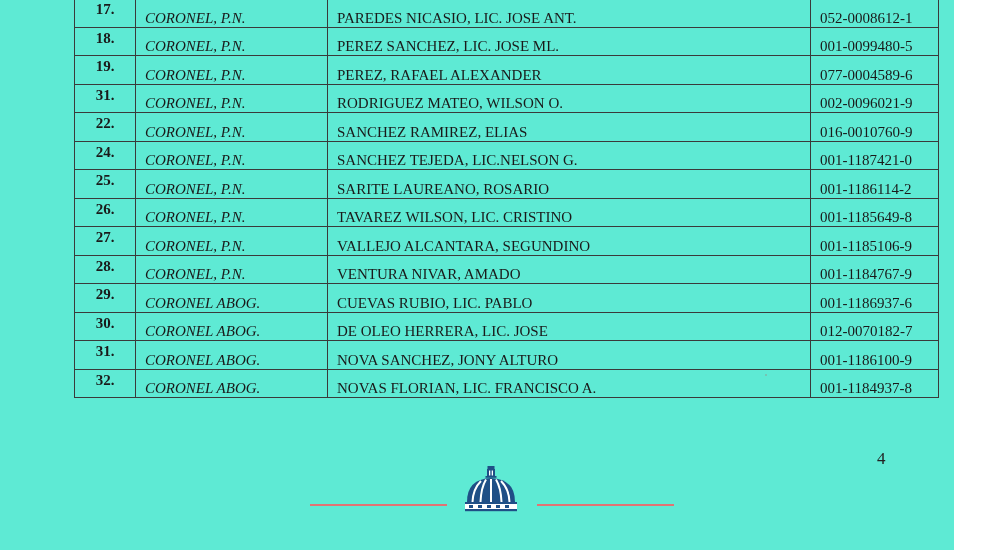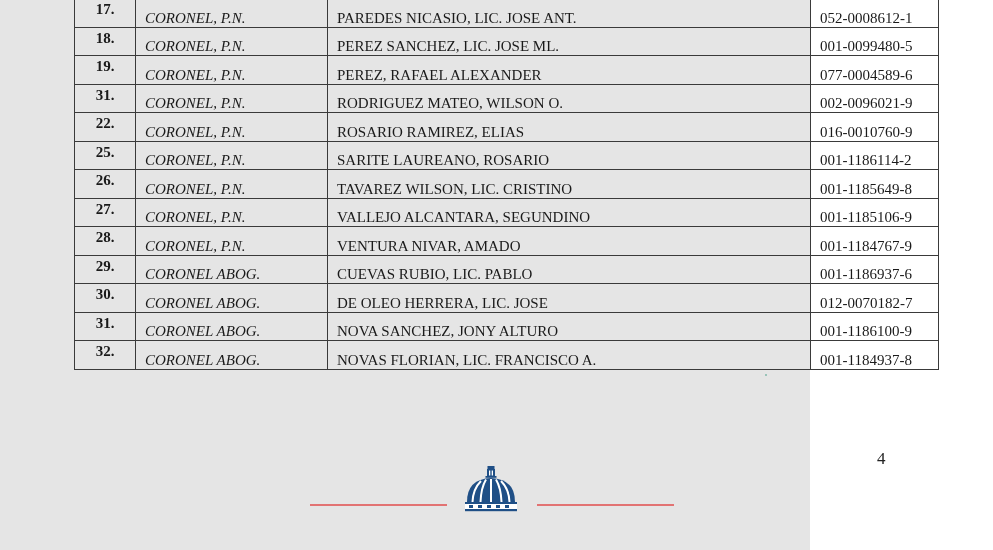--- a/index.html
+++ b/index.html
@@ -11,22 +11,22 @@
       width: 993px;
       height: 550px;
       position: relative;
       overflow: hidden;
       font-family: "Liberation Serif", "DejaVu Serif", serif;
       color: #1a1a1a;
     }
     .page {
       position: absolute;
       left: 0; top: 0;
-      width: 810px; height: 550px;
-      background: #e5e5e5;
+      width: 954px; height: 550px;
+      background: #5eead4;
     }
     table.roster {
       position: absolute;
       left: 74px;
       top: -2px;
       border-collapse: collapse;
       table-layout: fixed;
       width: 854px;
     }
     table.roster td {
@@ -127,25 +127,31 @@
   <tr>
     <td class="num">31.</td>
     <td class="rank">CORONEL, P.N.</td>
     <td class="name">RODRIGUEZ MATEO, WILSON O.</td>
     <td class="cedula">002-0096021-9</td>
   </tr>
 
   <tr>
     <td class="num">22.</td>
     <td class="rank">CORONEL, P.N.</td>
-    <td class="name">ROSARIO RAMIREZ, ELIAS</td>
+    <td class="name">SANCHEZ RAMIREZ, ELIAS</td>
     <td class="cedula">016-0010760-9</td>
   </tr>
 
 
+  <tr>
+    <td class="num">24.</td>
+    <td class="rank">CORONEL, P.N.</td>
+    <td class="name">SANCHEZ TEJEDA, LIC.NELSON G.</td>
+    <td class="cedula">001-1187421-0</td>
+  </tr>
 
   <tr>
     <td class="num">25.</td>
     <td class="rank">CORONEL, P.N.</td>
     <td class="name">SARITE LAUREANO, ROSARIO</td>
     <td class="cedula">001-1186114-2</td>
   </tr>
 
   <tr>
     <td class="num">26.</td>

